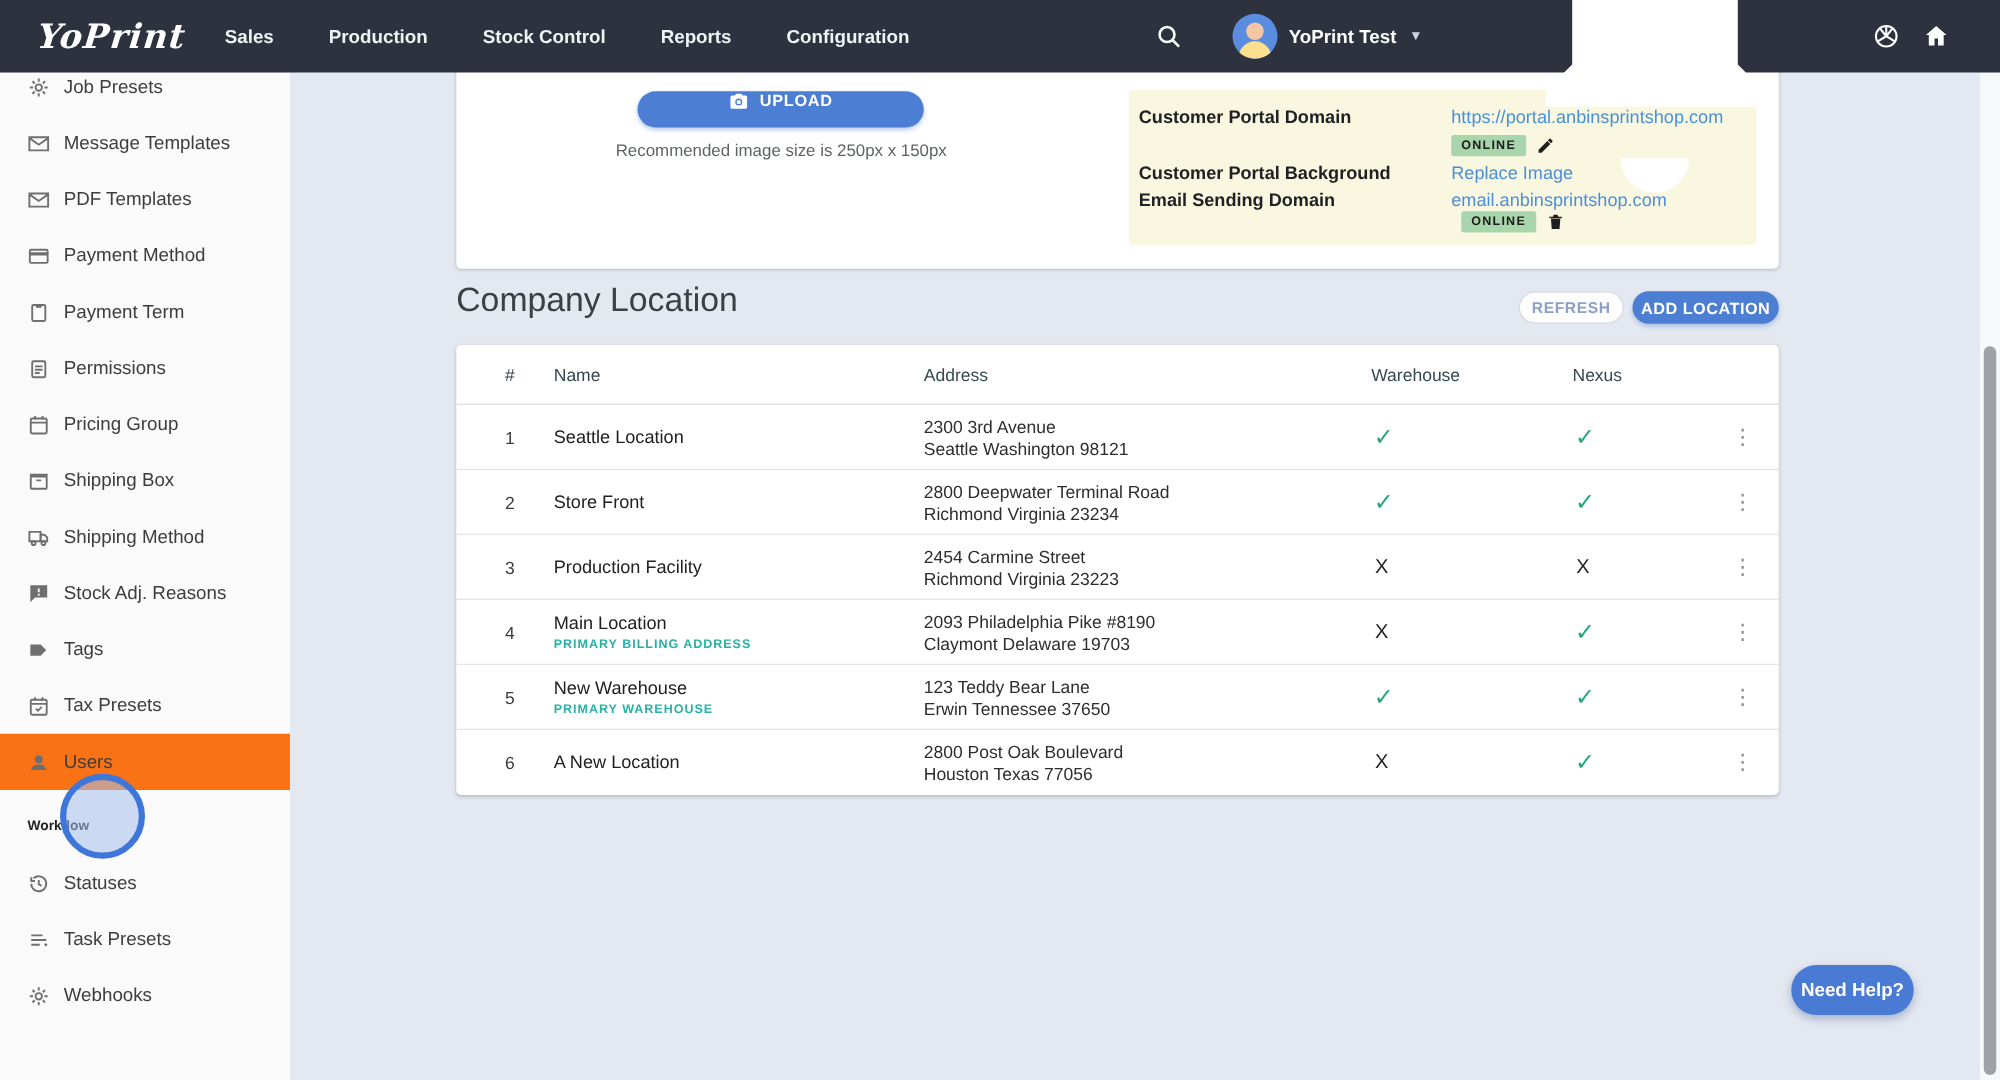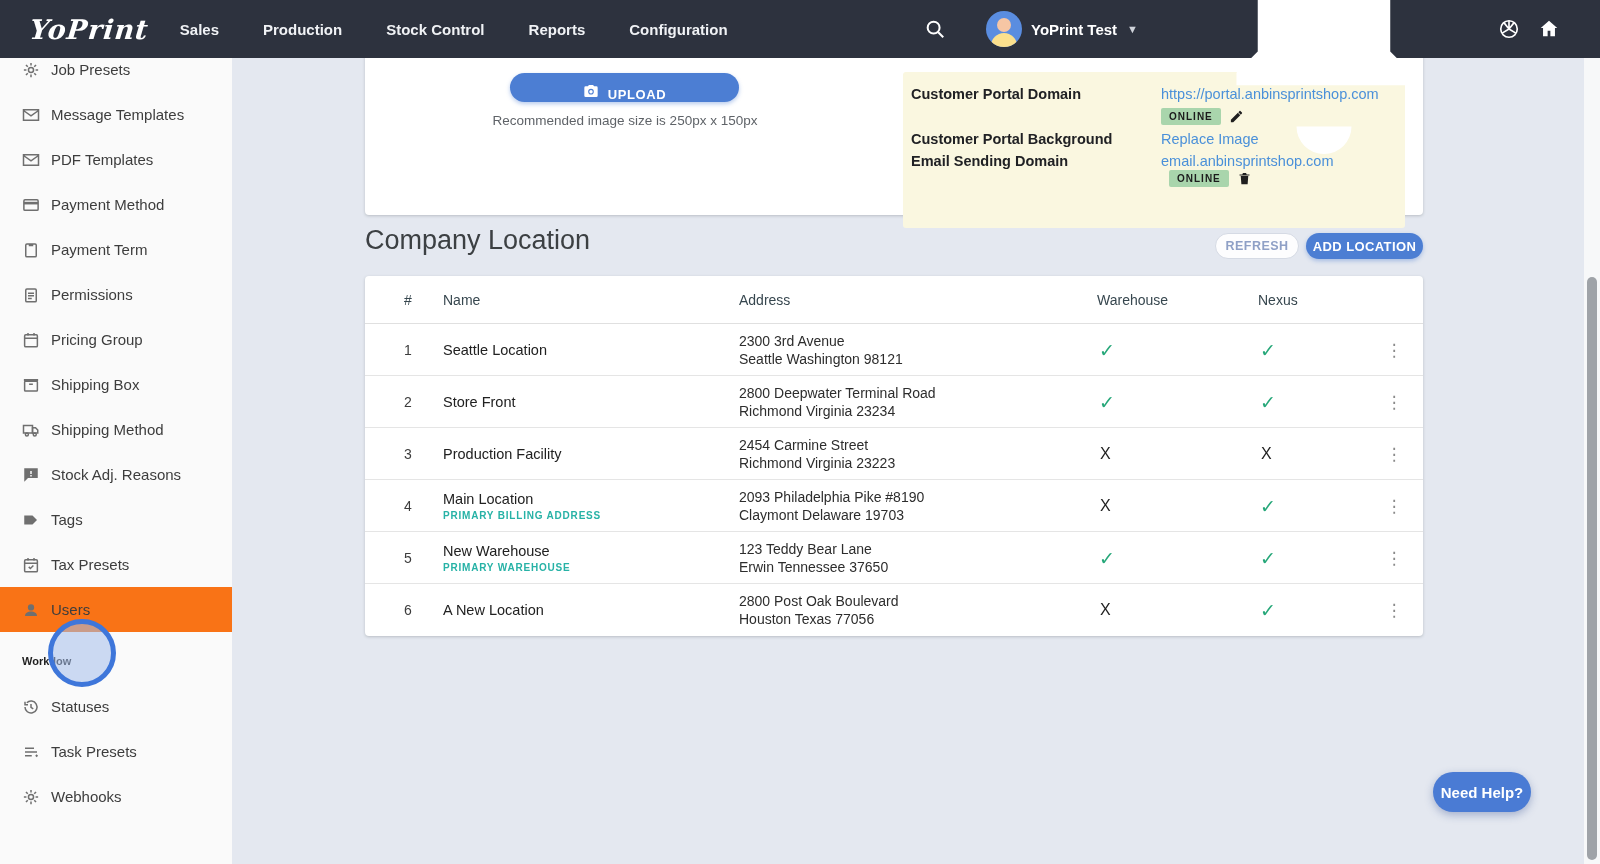--- a/index.html
+++ b/index.html
@@ -41,25 +41,25 @@
 
   
   .scroll-track { position:absolute; top:58px; right:0; width:16px; height:806px; background:#f7f8f9; z-index:15; }
   .scroll-thumb { position:absolute; top:219px; left:3px; width:10px; height:583px; background:#9fa3a8; border-radius:6px; cursor:pointer; }
 
   
   .card { background:#fff; border-radius:4px; box-shadow:0 1px 3px rgba(60,64,67,.25); }
   .brand-card { position:absolute; left:365px; top:40px; width:1058px; height:175px; z-index:1; }
   .upload-btn { position:absolute; left:145px; top:33px; width:229px; height:29px; border-radius:15px; border:none;
                 background:#4c7ed3; color:#fff; font-size:13px; font-weight:700; letter-spacing:.6px;
-                display:flex; align-items:flex-end; justify-content:center; gap:9px; cursor:pointer;
+                display:flex; align-items:flex-start; justify-content:center; gap:9px; cursor:pointer;
                 box-shadow:0 2px 4px rgba(76,126,211,.4); font-family:"Liberation Sans",sans-serif; }
   .upload-btn svg { width:16px; height:16px; }
   .upload-hint { position:absolute; left:95px; top:73px; width:330px; text-align:center; font-size:13.5px; color:#5f6368; }
-  .portal-panel { position:absolute; left:538px; top:32px; width:502px; height:156px; background:#faf7e0; border-radius:3px; padding:8px 8px; }
+  .portal-panel { position:absolute; left:538px; top:32px; width:502px; height:124px; background:#faf7e0; border-radius:3px; padding:8px 8px; }
   .portal-row { display:grid; grid-template-columns:250px 1fr; align-items:start; }
   .portal-label { font-size:14.5px; font-weight:700; color:#202124; padding-top:6px; }
   .portal-value { font-size:14.5px; padding-top:6px; }
   .portal-link { color:#4a90d9; text-decoration:none; cursor:pointer; }
   .online-badge { display:inline-block; background:#a9d5ac; color:#1c1c1c; font-size:10px; font-weight:700;
                   letter-spacing:1px; padding:3px 8px; border-radius:2px; vertical-align:middle; }
   .mini-icon { width:15px; height:15px; display:inline-block; vertical-align:middle; color:#1f1f1f; cursor:pointer; margin-left:8px; }
   .mini-icon svg { width:100%; height:100%; display:block; }
   .badge-line { margin-top:6px; display:flex; align-items:center; }
 

